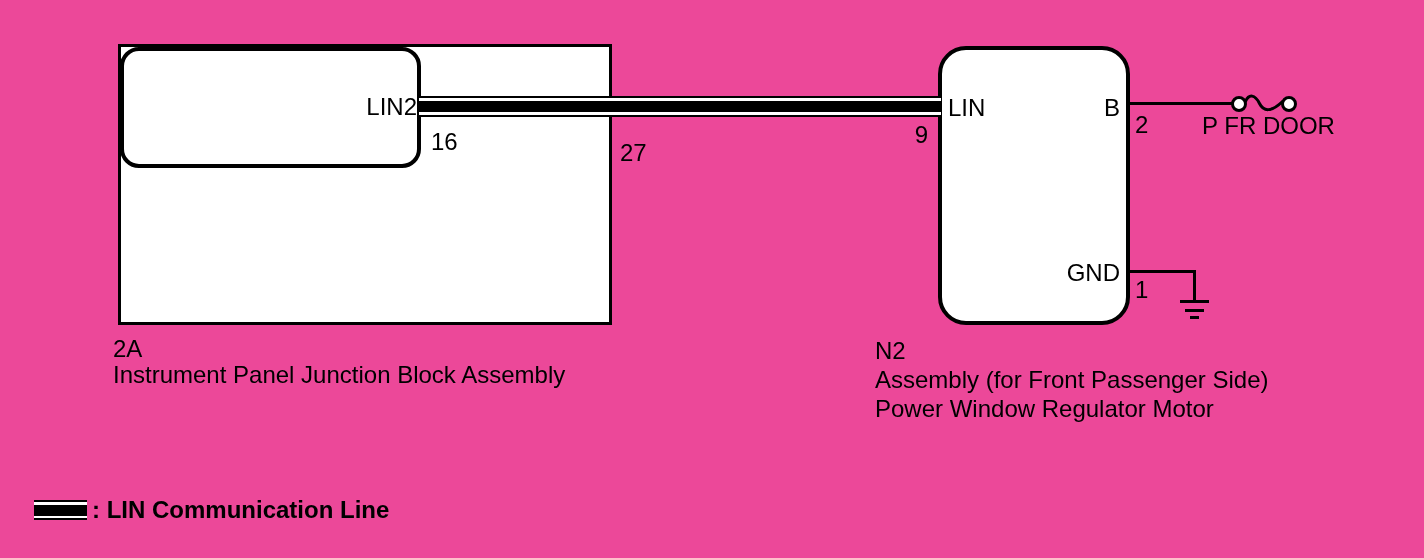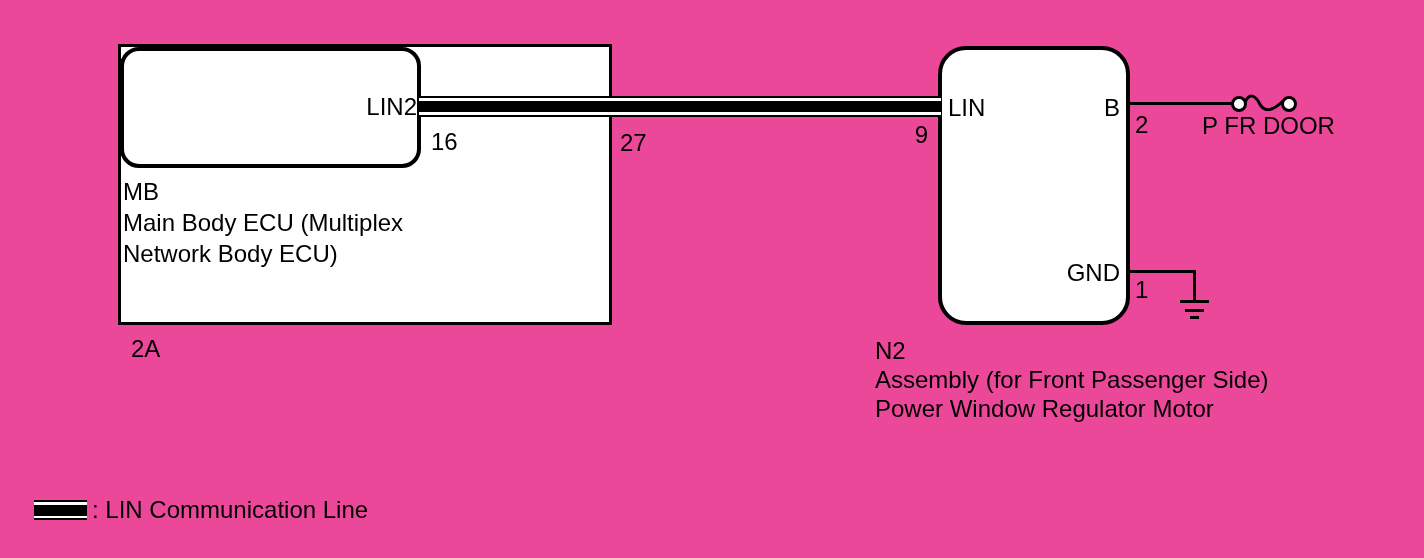--- a/index.html
+++ b/index.html
@@ -73,21 +73,21 @@
   <div class="box outer-rect"></div>
 
   <div class="box mb-rect"></div>
 
   <div class="box n2-rect"></div>
 
   <div class="abs lin-line"></div>
 
   <div class="lbl" style="right: 1007px; top: 95px;">LIN2</div>
   <div class="lbl" style="left: 431px; top: 122px; margin-top: 8px;">16</div>
-  <div class="lbl" style="left: 620px; top: 131px;">27</div>
+  <div class="lbl" style="left: 620px; top: 141px;">27</div>
   <div class="lbl" style="right: 496px; top: 123px;">9</div>
   <div class="lbl" style="left: 948px; top: 96px; text-align: center;">LIN</div>
 
   <div class="lbl" style="right: 304px; top: 96px;">B</div>
   <div class="lbl" style="left: 1135px; top: 113px;">2</div>
   <div class="wire" style="left: 1130px; top: 102px; width: 102px; height: 3px;"></div>
   <svg style="left: 1225px; top: 88px;" width="80" height="32" viewBox="0 0 80 32">
     <circle cx="14" cy="16" r="6.5" fill="#ffffff" stroke="#000000" stroke-width="3"></circle>
     <circle cx="64" cy="16" r="6.5" fill="#ffffff" stroke="#000000" stroke-width="3"></circle>
     <path d="M 20.5 13.5 C 24 5.5, 30 6.5, 34.5 15.5 C 38.5 23.5, 46 24.5, 57.5 13.5" fill="none" stroke="#000000" stroke-width="3" stroke-linecap="round"></path>
@@ -97,34 +97,30 @@
   <div class="lbl" style="right: 304px; top: 261px;">GND</div>
   <div class="lbl" style="left: 1135px; top: 278px;">1</div>
   <div class="wire" style="left: 1130px; top: 270px; width: 66px; height: 3px;"></div>
   <div class="wire" style="left: 1193px; top: 270px; width: 3px; height: 31px;"></div>
   <div>
     <div class="wire" style="left: 1180px; top: 300px; width: 29px; height: 3px;"></div>
     <div class="wire" style="left: 1185px; top: 309px; width: 19px; height: 3px;"></div>
     <div class="wire" style="left: 1190px; top: 316px; width: 9px; height: 3px;"></div>
   </div>
 
-  <div class="text-block lh31" style="left: 123px; top: 176px;">
-    <div>MB</div>
-    <div>Main Body ECU (Multiplex</div>
-    <div>Network Body ECU)</div>
-  </div>
 
-  <div class="text-block lh26" style="left: 113px; top: 336px; margin-left: 18px;">
+  <div class="text-block lh26" style="left: 113px; top: 336px;">
     <div>2A</div>
+    <div>Instrument Panel Junction Block Assembly</div>
   </div>
 
   <div class="text-block lh29" style="left: 835px; top: 336px; margin-left: 40px;">
     <div>N2</div>
     <div>Assembly (for Front Passenger Side)</div>
     <div>Power Window Regulator Motor</div>
   </div>
 
   <div>
     <div class="abs legend-line"></div>
-    <div class="lbl" style="left: 92px; top: 498px;">: LIN Communication Line</div>
+    <div class="lbl" style="left: 92px; top: 498px; font-weight: bold;">: LIN Communication Line</div>
   </div>
 
 </div>
 
 </body></html>

